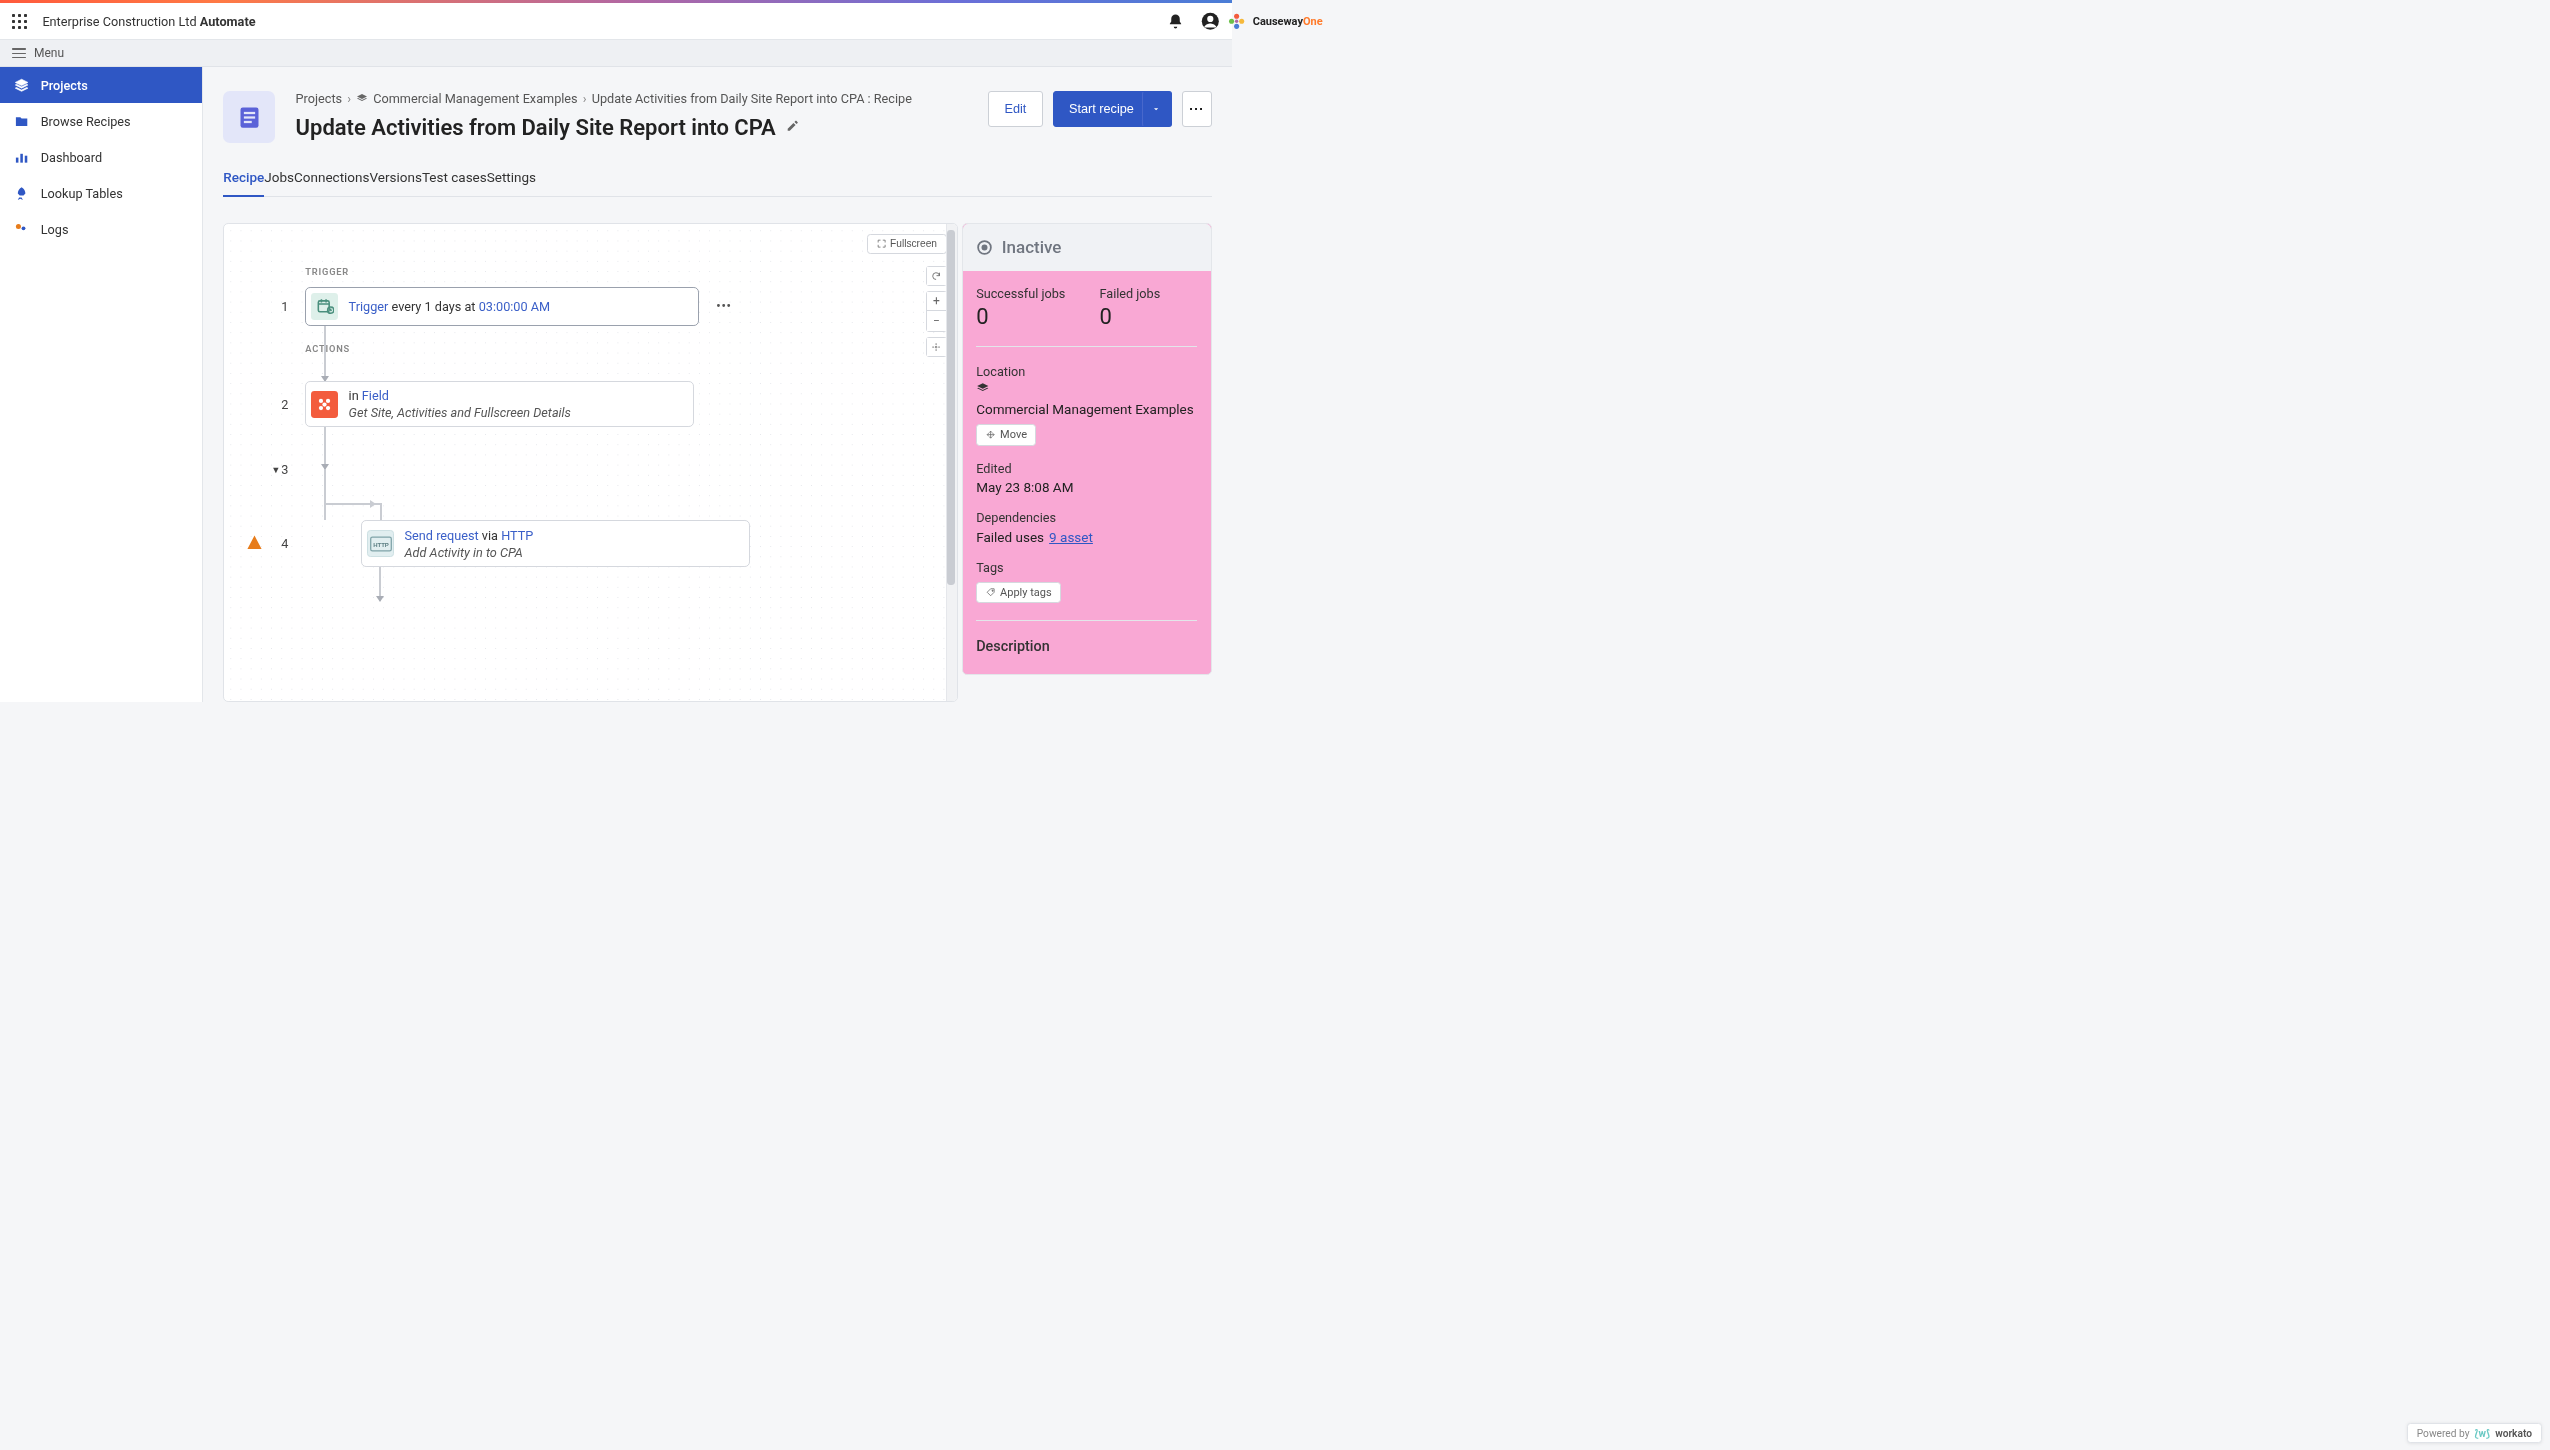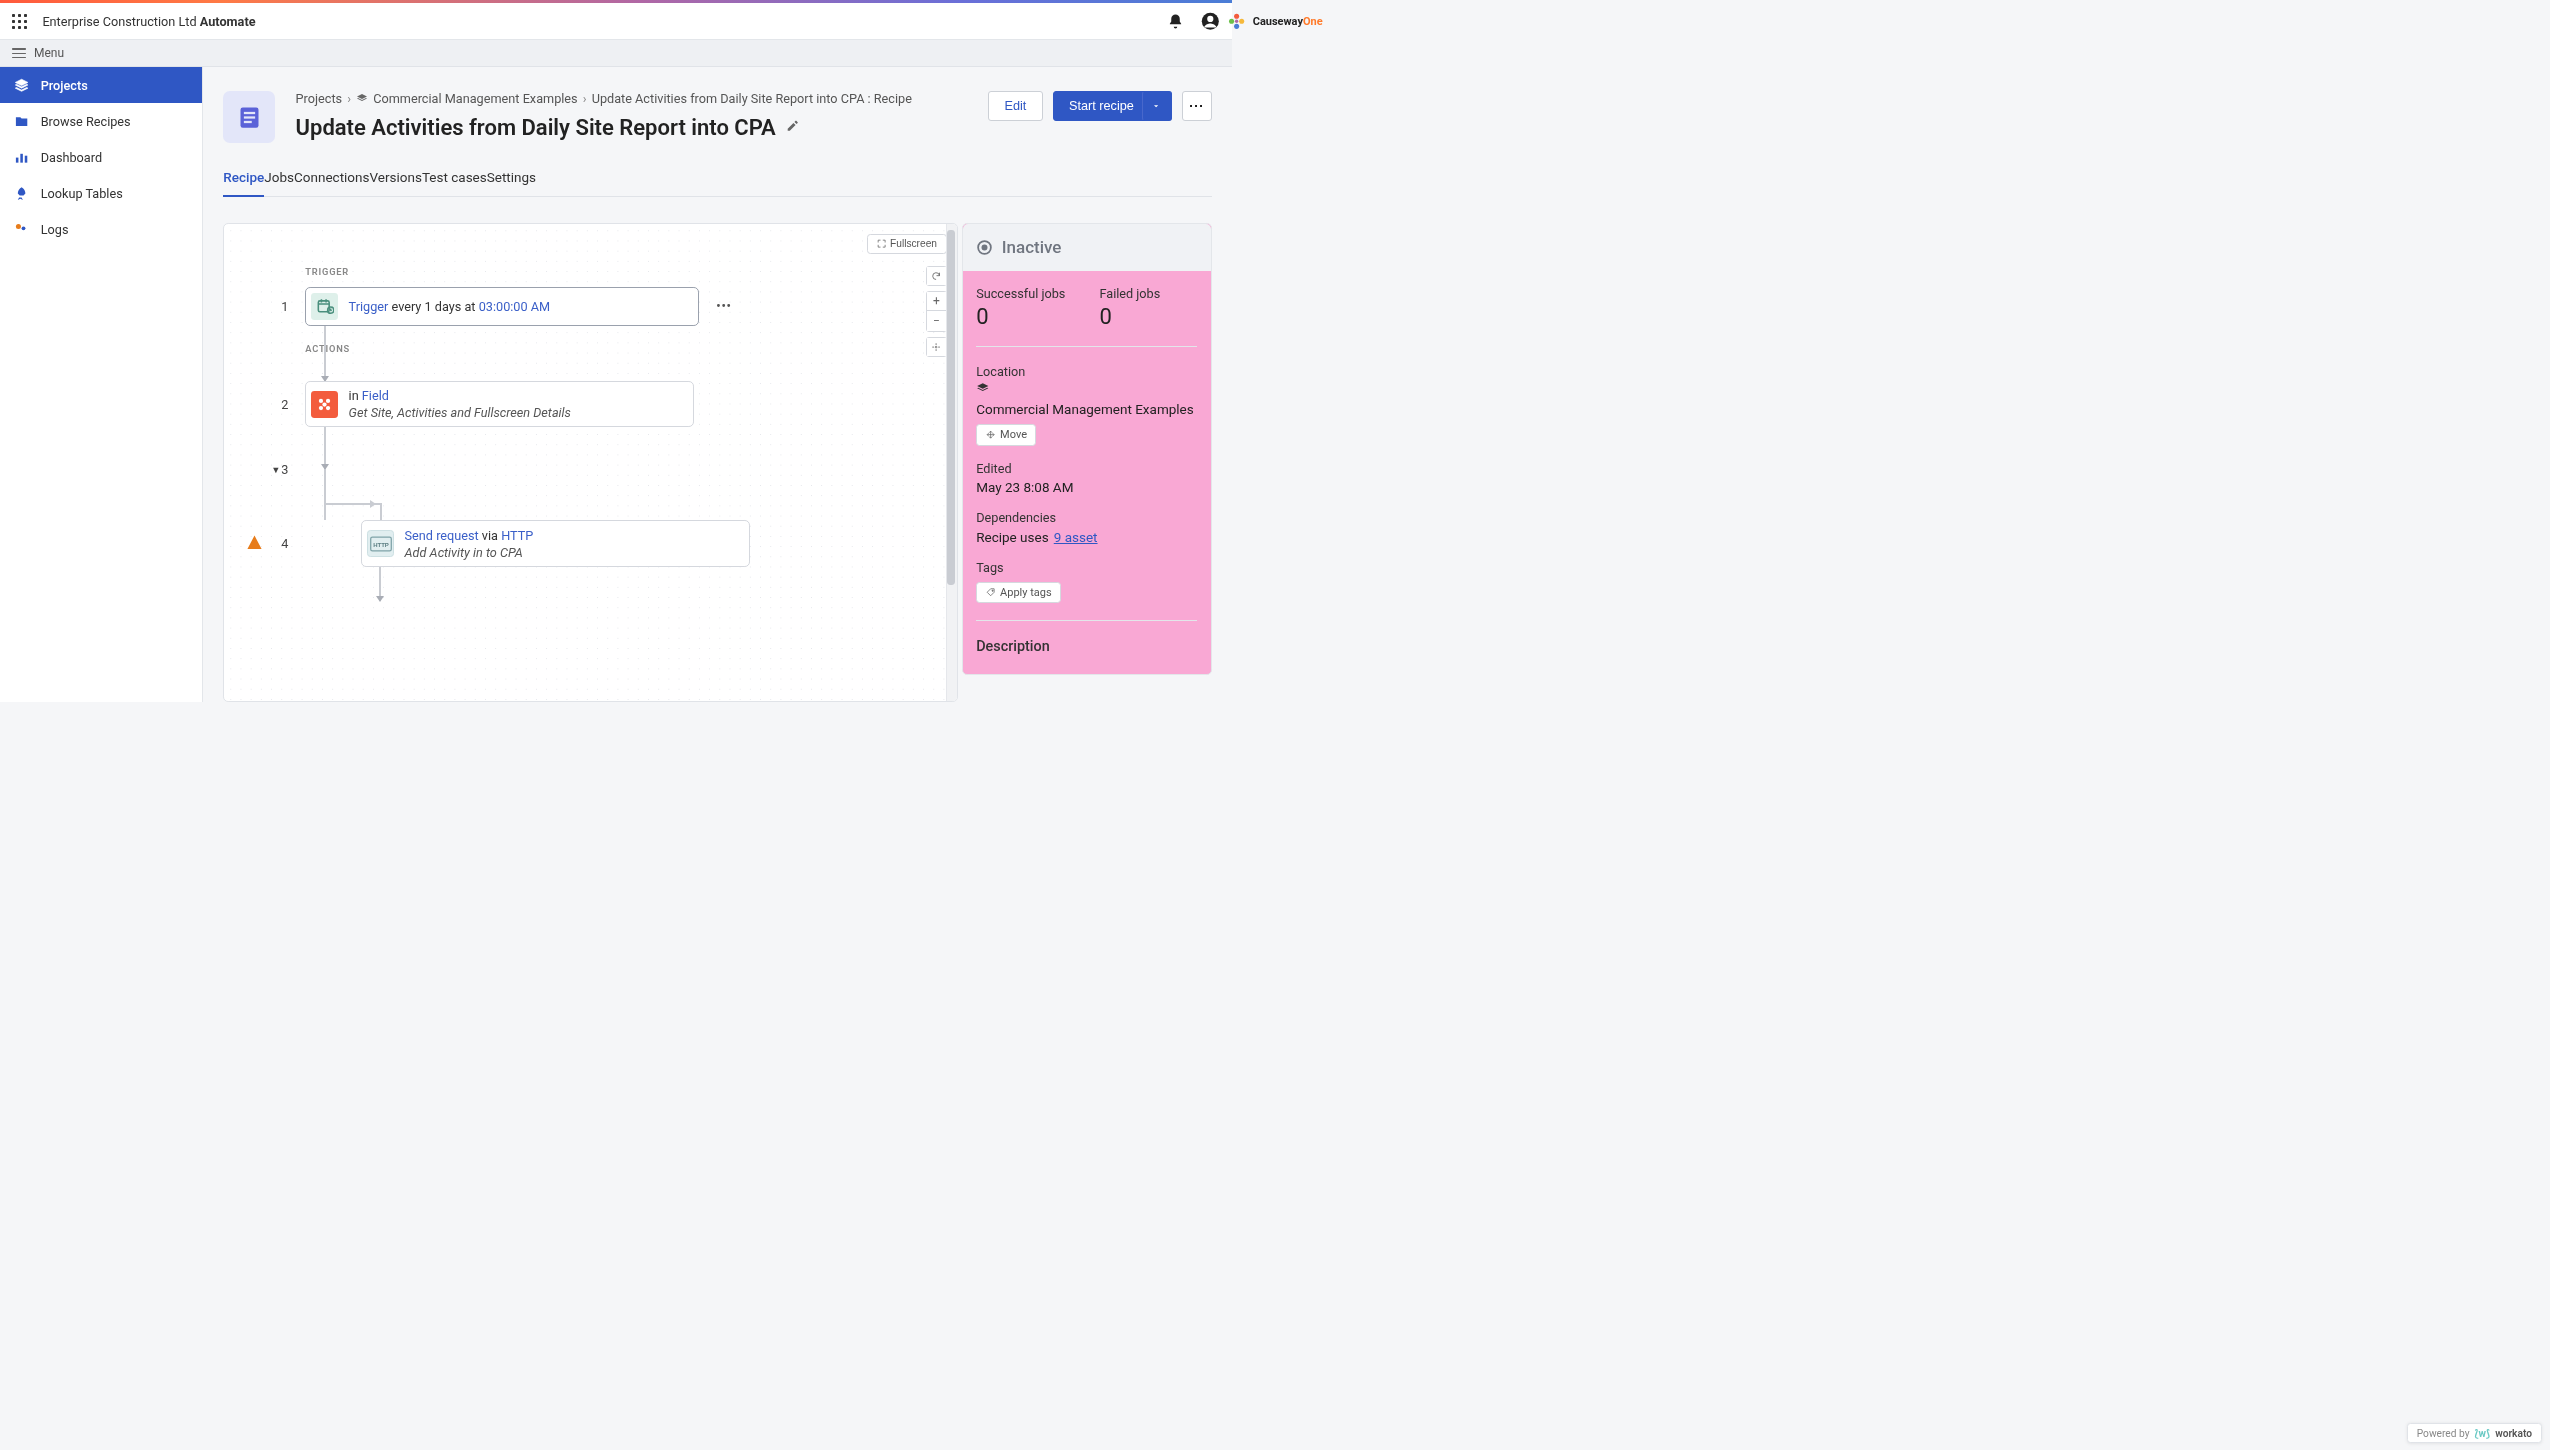--- a/index.html
+++ b/index.html
@@ -27,21 +27,21 @@
   .main { flex:1; padding: 24px 20.3px 0 20.3px; position:relative; }
   .header-row { display:flex; align-items:flex-start; }
   .page-icon { width:52px; height:52px; background:#e3e6f9; border-radius:6.8px; display:flex; align-items:center; justify-content:center; margin-right:20.3px; color:#5b62d8; }
   .breadcrumb { display:flex; align-items:center; flex-wrap:wrap; gap:5.1px; color:#555; font-size:12.7px; margin-bottom: 8.5px; }
   .breadcrumb a { color:#555; text-decoration:none; }
   .chev { color:#888; }
   .title-row { display:flex; align-items:center; gap:10.2px; }
   h1.title { font-size:22px; font-weight:600; color:#222; }
   .pencil { color:#666; }
   .header-actions { margin-left:auto; display:flex; align-items:center; gap:10.2px; }
-  .btn { height:30px; padding:0 15.2px; border-radius:3px; border:0.8px solid #ccd0d6; background:#fff; font-size:12.7px; cursor:pointer; display:flex; align-items:center; }
+  .btn { height:36px; padding:0 15.2px; border-radius:3px; border:0.8px solid #ccd0d6; background:#fff; font-size:12.7px; cursor:pointer; display:flex; align-items:center; }
   .btn.edit { color:#2f57c4; font-weight:500; }
   .btn.primary { background:#2f57c4; color:#fff; border-color:#2f57c4; font-weight:500; }
   .btn.caret { width:30px; padding:0; justify-content:center; background:#2f57c4; color:#fff; border-color:#2f57c4; margin-left:-8.5px; border-left:0.8px solid #4868cc; }
   .btn.more { width:30px; padding:0; justify-content:center; font-weight:700; letter-spacing:0.8px; }
   .tabs { display:flex; margin-top:25.4px; border-bottom:0.8px solid #e0e3e8; padding-left:0; }
   .tab { padding:0 0 10.2px 0; font-size:13.5px; color:#333; cursor:pointer; }
   .tab.active { color:#2f57c4; font-weight:500; border-bottom:2.5px solid #2f57c4; margin-bottom:-0.8px; }
   .content-row { display:flex; gap:4px; margin-top:25.4px; align-items:flex-start; }
   .canvas-wrap { flex:1; position:relative; }
   .canvas { border:0.8px solid #e0e3e8; background:#fff; border-radius:5.1px; height:479px; position:relative; overflow:hidden;
@@ -428,21 +428,21 @@
           </div>
 
           <div class="meta-block">
             <div class="meta-label">Edited</div>
             <div class="meta-value">May 23 8:08 AM</div>
           </div>
 
           <div class="meta-block">
             <div class="meta-label">Dependencies</div>
             <div class="meta-value">
-              <span>Recipe uses </span>
+              <span>Failed uses </span>
               <a href="#" class="link">9 asset</a>
             </div>
           </div>
 
           <div class="meta-block">
             <div class="meta-label">Tags</div>
             <div style="margin-top:6.8px">
               <span class="chip">
                 <svg width="9.3" height="9.3" viewBox="0 0 24 24" fill="none" stroke="#666" stroke-width="2">
                     <path d="M3 11l9-9h9v9l-9 9-9-9z"></path>

